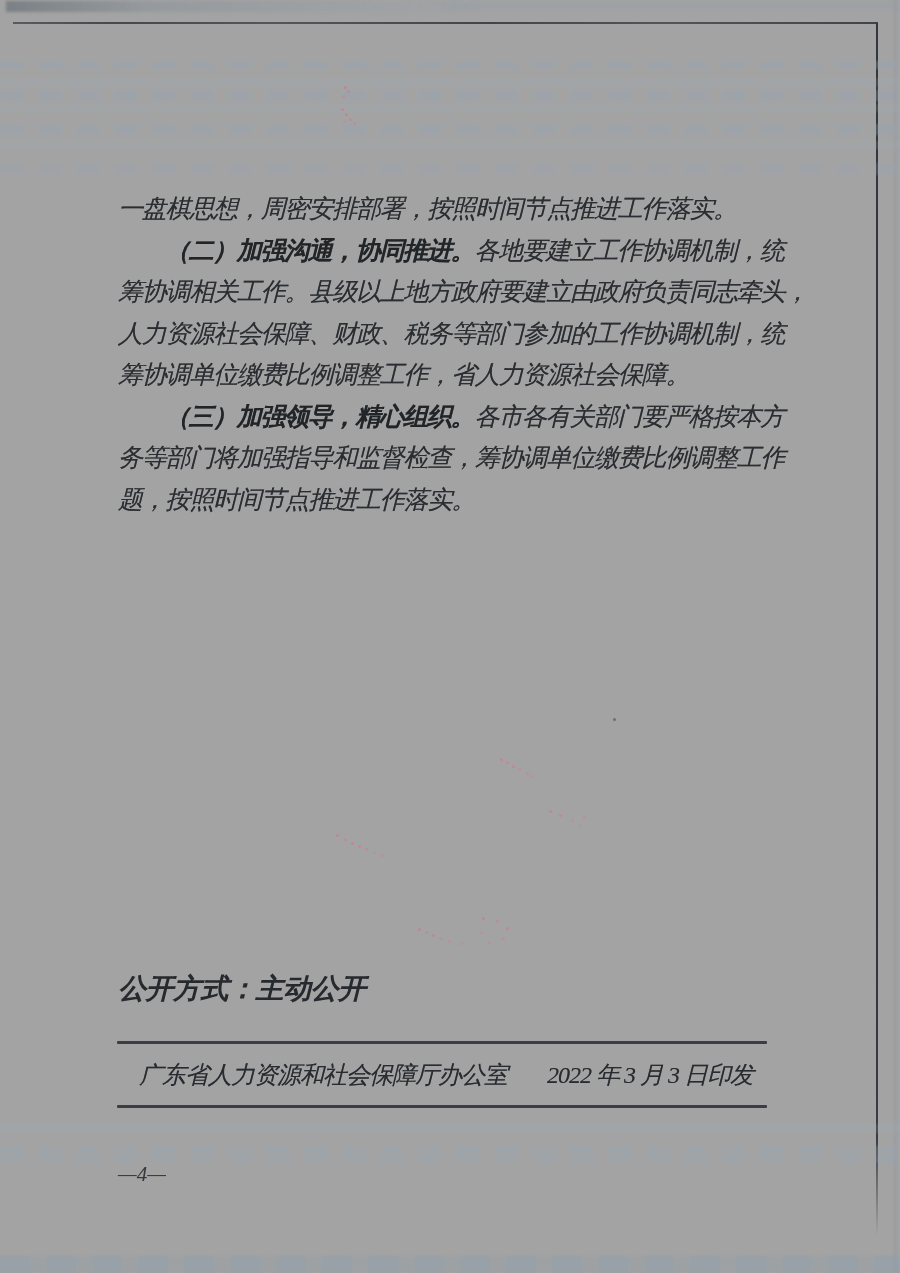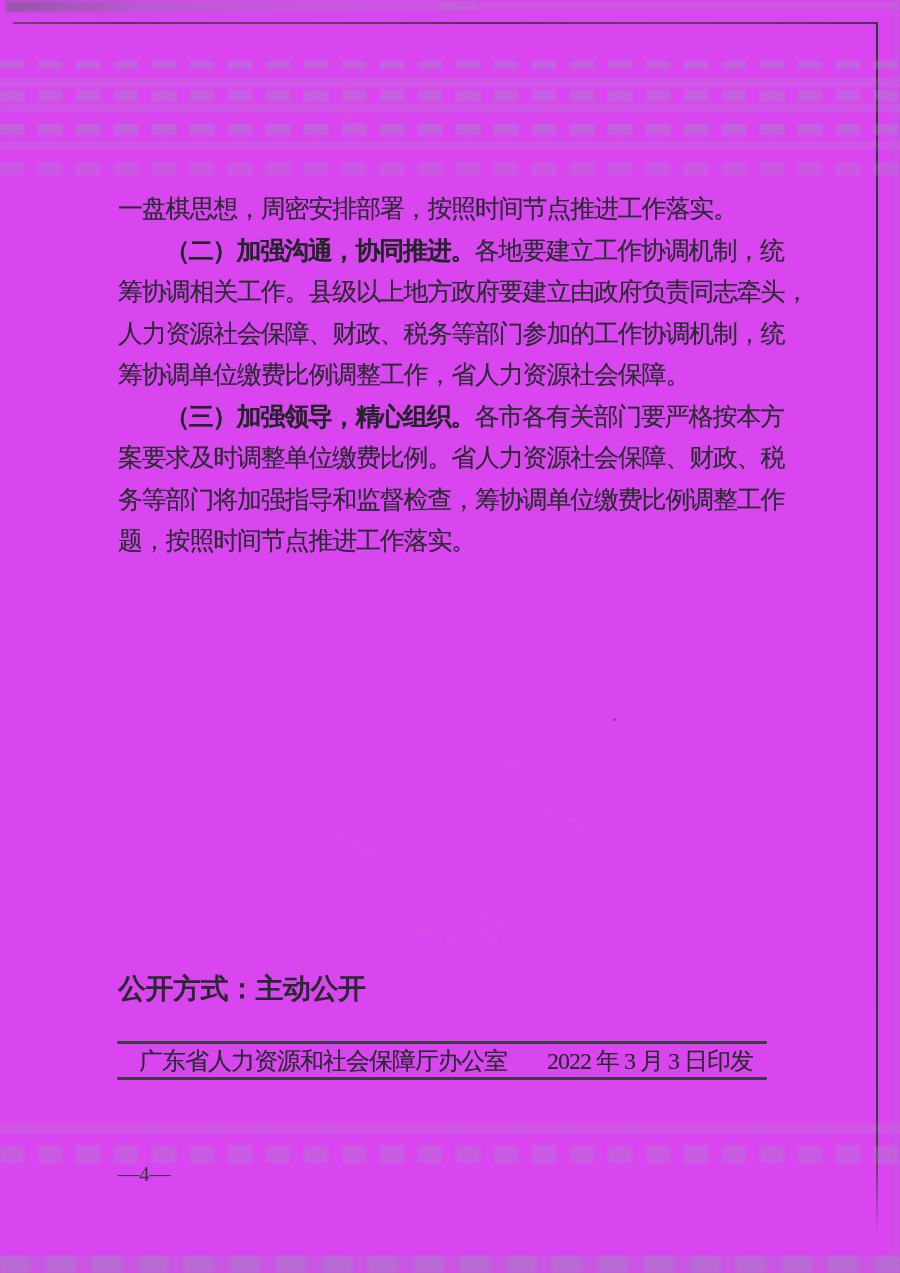--- a/index.html
+++ b/index.html
@@ -1,22 +1,23 @@
 <!DOCTYPE html>
 <html><head>
 <meta charset="utf-8">
 <style>
   html,body{margin:0;padding:0;background:#e9edf0;}
   .page{
     position:relative;
     width:900px;height:1273px;
-    background:#d946ef;
+    background:#a3a3a3;
     overflow:hidden;
     font-family:"Liberation Serif", serif;
     color:#2a2d31;
+    font-style:italic;
   }
   
   .frame-top{
     position:absolute;left:13px;top:22px;width:865px;height:2px;
     background:linear-gradient(90deg,#4a4f54 0%,#34383d 12%,#44494e 30%,#303439 55%,#42474c 75%,#2f3338 100%);
     opacity:.85;
   }
   .frame-right{
     position:absolute;left:876px;top:23px;width:2px;height:1213px;
     background:linear-gradient(180deg,#34383d 0%,#2e3237 70%,#3a3e43 92%,rgba(58,62,67,0) 100%);
@@ -72,21 +73,21 @@
     font-family:"Liberation Sans", sans-serif;
     font-weight:bold;font-size:28px;letter-spacing:-.5px;
     color:#26292d;white-space:nowrap;
   }
   .footer{
     position:absolute;left:117px;top:1041px;width:650px;
   }
   .rule{height:3px;background:#3a3e43;border-radius:1px;}
   .rule.bottom{margin-top:0;}
   .footer-row{
-    height:33px;display:flex;align-items:center;justify-content:space-between;
+    height:61px;display:flex;align-items:center;justify-content:space-between;
     padding:0 14px 0 22px;
     font-size:24px;letter-spacing:-1px;color:#282b2f;
     text-shadow:0 0 .6px rgba(42,45,49,.5);
     white-space:nowrap;
   }
   .page-number{
     position:absolute;left:118px;top:1162px;
     font-size:21px;letter-spacing:0;color:#34383d;
   }
 </style>
@@ -121,21 +122,20 @@
   <div class="spk s7"></div>
   <div class="dot-dark"></div>
 
   <div class="body-text">
     <div class="tline"><b></b><span>一盘棋思想，周密安排部署，按照时间节点推进工作落实。</span></div>
     <div class="tline indent"><b>（二）加强沟通，协同推进。</b><span>各地要建立工作协调机制，统</span></div>
     <div class="tline"><b></b><span>筹协调相关工作。县级以上地方政府要建立由政府负责同志牵头，</span></div>
     <div class="tline"><b></b><span>人力资源社会保障、财政、税务等部门参加的工作协调机制，统</span></div>
     <div class="tline"><b></b><span>筹协调单位缴费比例调整工作，省人力资源社会保障。</span></div>
     <div class="tline indent"><b>（三）加强领导，精心组织。</b><span>各市各有关部门要严格按本方</span></div>
-    <div class="tline"><b></b><span>案要求及时调整单位缴费比例。省人力资源社会保障、财政、税</span></div>
     <div class="tline"><b></b><span>务等部门将加强指导和监督检查，筹协调单位缴费比例调整工作</span></div>
     <div class="tline"><b></b><span>题，按照时间节点推进工作落实。</span></div>
   </div>
 
   <div class="disclosure">公开方式：主动公开</div>
 
   <div class="footer">
     <div class="rule"></div>
     <div class="footer-row">
       <span>广东省人力资源和社会保障厅办公室</span>

